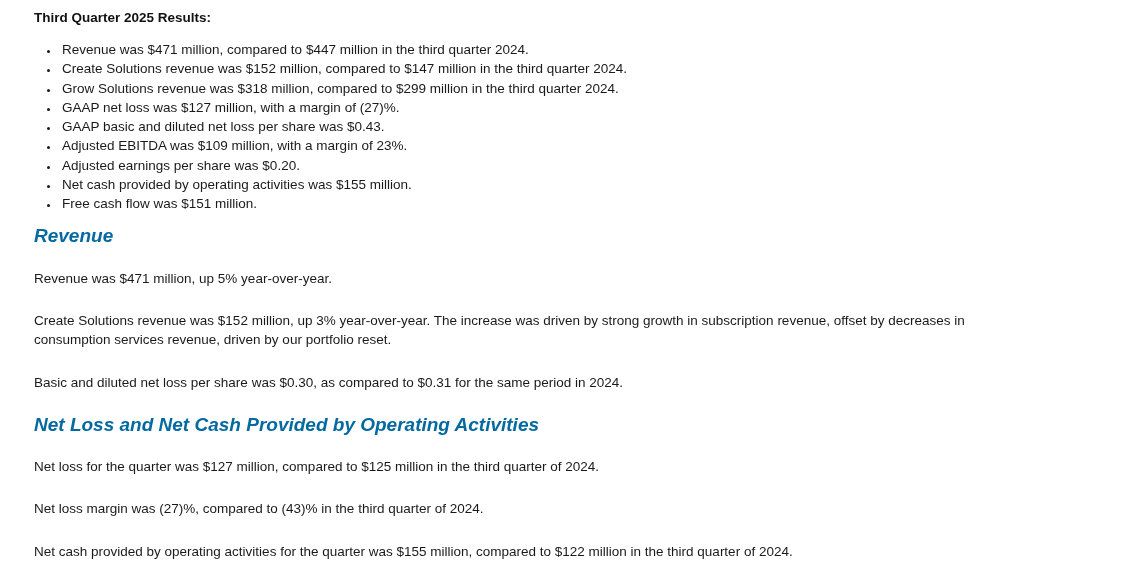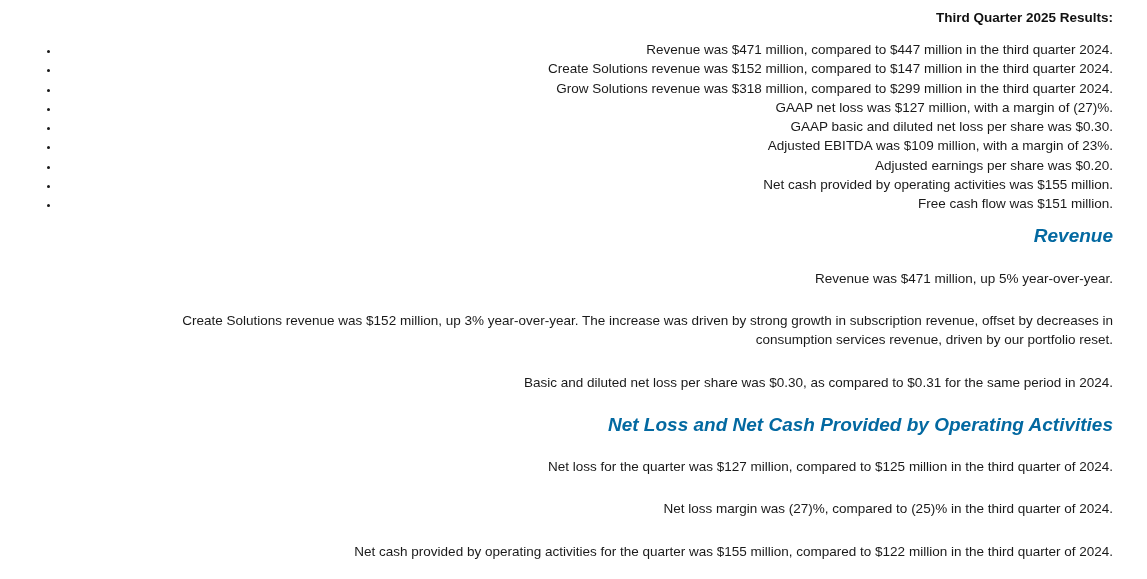--- a/index.html
+++ b/index.html
@@ -12,21 +12,20 @@
   }
   .page {
     box-sizing: border-box;
     width: 1147px;
     height: 579px;
     padding: 8px 34px 0 34px;
     font-family: "Liberation Sans", "DejaVu Sans", sans-serif;
     font-size: 13.5px;
     line-height: 19.3px;
     color: #1a1a1a;
-    text-align: right;
     -webkit-font-smoothing: antialiased;
   }
   .doc-title {
     font-size: 13.5px;
     font-weight: 700;
     font-style: normal;
     margin: 0 0 12.7px 0;
     color: #111111;
   }
   ul.results-list {
@@ -58,38 +57,38 @@
 
 <div class="page">
 
   <h3 class="doc-title">Third Quarter 2025 Results:</h3>
 
   <ul class="results-list">
     <li>Revenue was $471 million, compared to $447 million in the third quarter 2024.</li>
     <li>Create Solutions revenue was $152 million, compared to $147 million in the third quarter 2024.</li>
     <li>Grow Solutions revenue was $318 million, compared to $299 million in the third quarter 2024.</li>
     <li>GAAP net loss was $127 million, with a margin of (27)%.</li>
-    <li>GAAP basic and diluted net loss per share was $0.30.</li>
+    <li>GAAP basic and diluted net loss per share was $0.43.</li>
     <li>Adjusted EBITDA was $109 million, with a margin of 23%.</li>
     <li>Adjusted earnings per share was $0.20.</li>
     <li>Net cash provided by operating activities was $155 million.</li>
     <li>Free cash flow was $151 million.</li>
   </ul>
 
   <section>
     <h4 class="section-heading">Revenue</h4>
     <p class="body-paragraph">Revenue was $471 million, up 5% year-over-year.</p>
     <p class="body-paragraph">Create Solutions revenue was $152 million, up 3% year-over-year. The increase was driven by strong growth in subscription revenue, offset by decreases in
 consumption services revenue, driven by our portfolio reset.</p>
   </section>
 
   <section>
     <p class="body-paragraph">Basic and diluted net loss per share was $0.30, as compared to $0.31 for the same period in 2024.</p>
   </section>
 
   <section>
     <h4 class="section-heading">Net Loss and Net Cash Provided by Operating Activities</h4>
     <p class="body-paragraph">Net loss for the quarter was $127 million, compared to $125 million in the third quarter of 2024.</p>
-    <p class="body-paragraph">Net loss margin was (27)%, compared to (25)% in the third quarter of 2024.</p>
+    <p class="body-paragraph">Net loss margin was (27)%, compared to (43)% in the third quarter of 2024.</p>
     <p class="body-paragraph">Net cash provided by operating activities for the quarter was $155 million, compared to $122 million in the third quarter of 2024.</p>
   </section>
 
 </div>
 
 </body></html>

